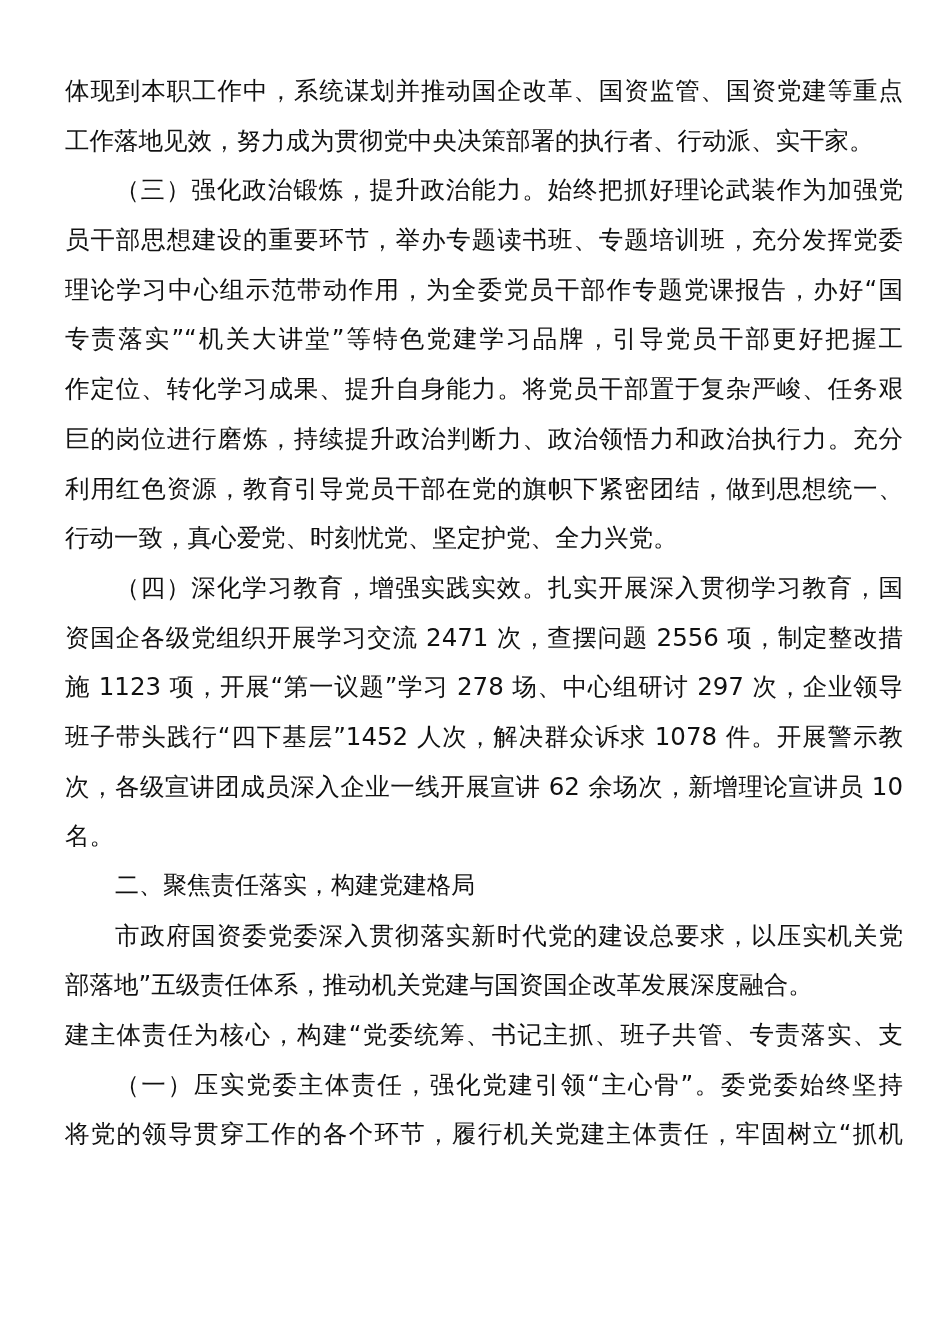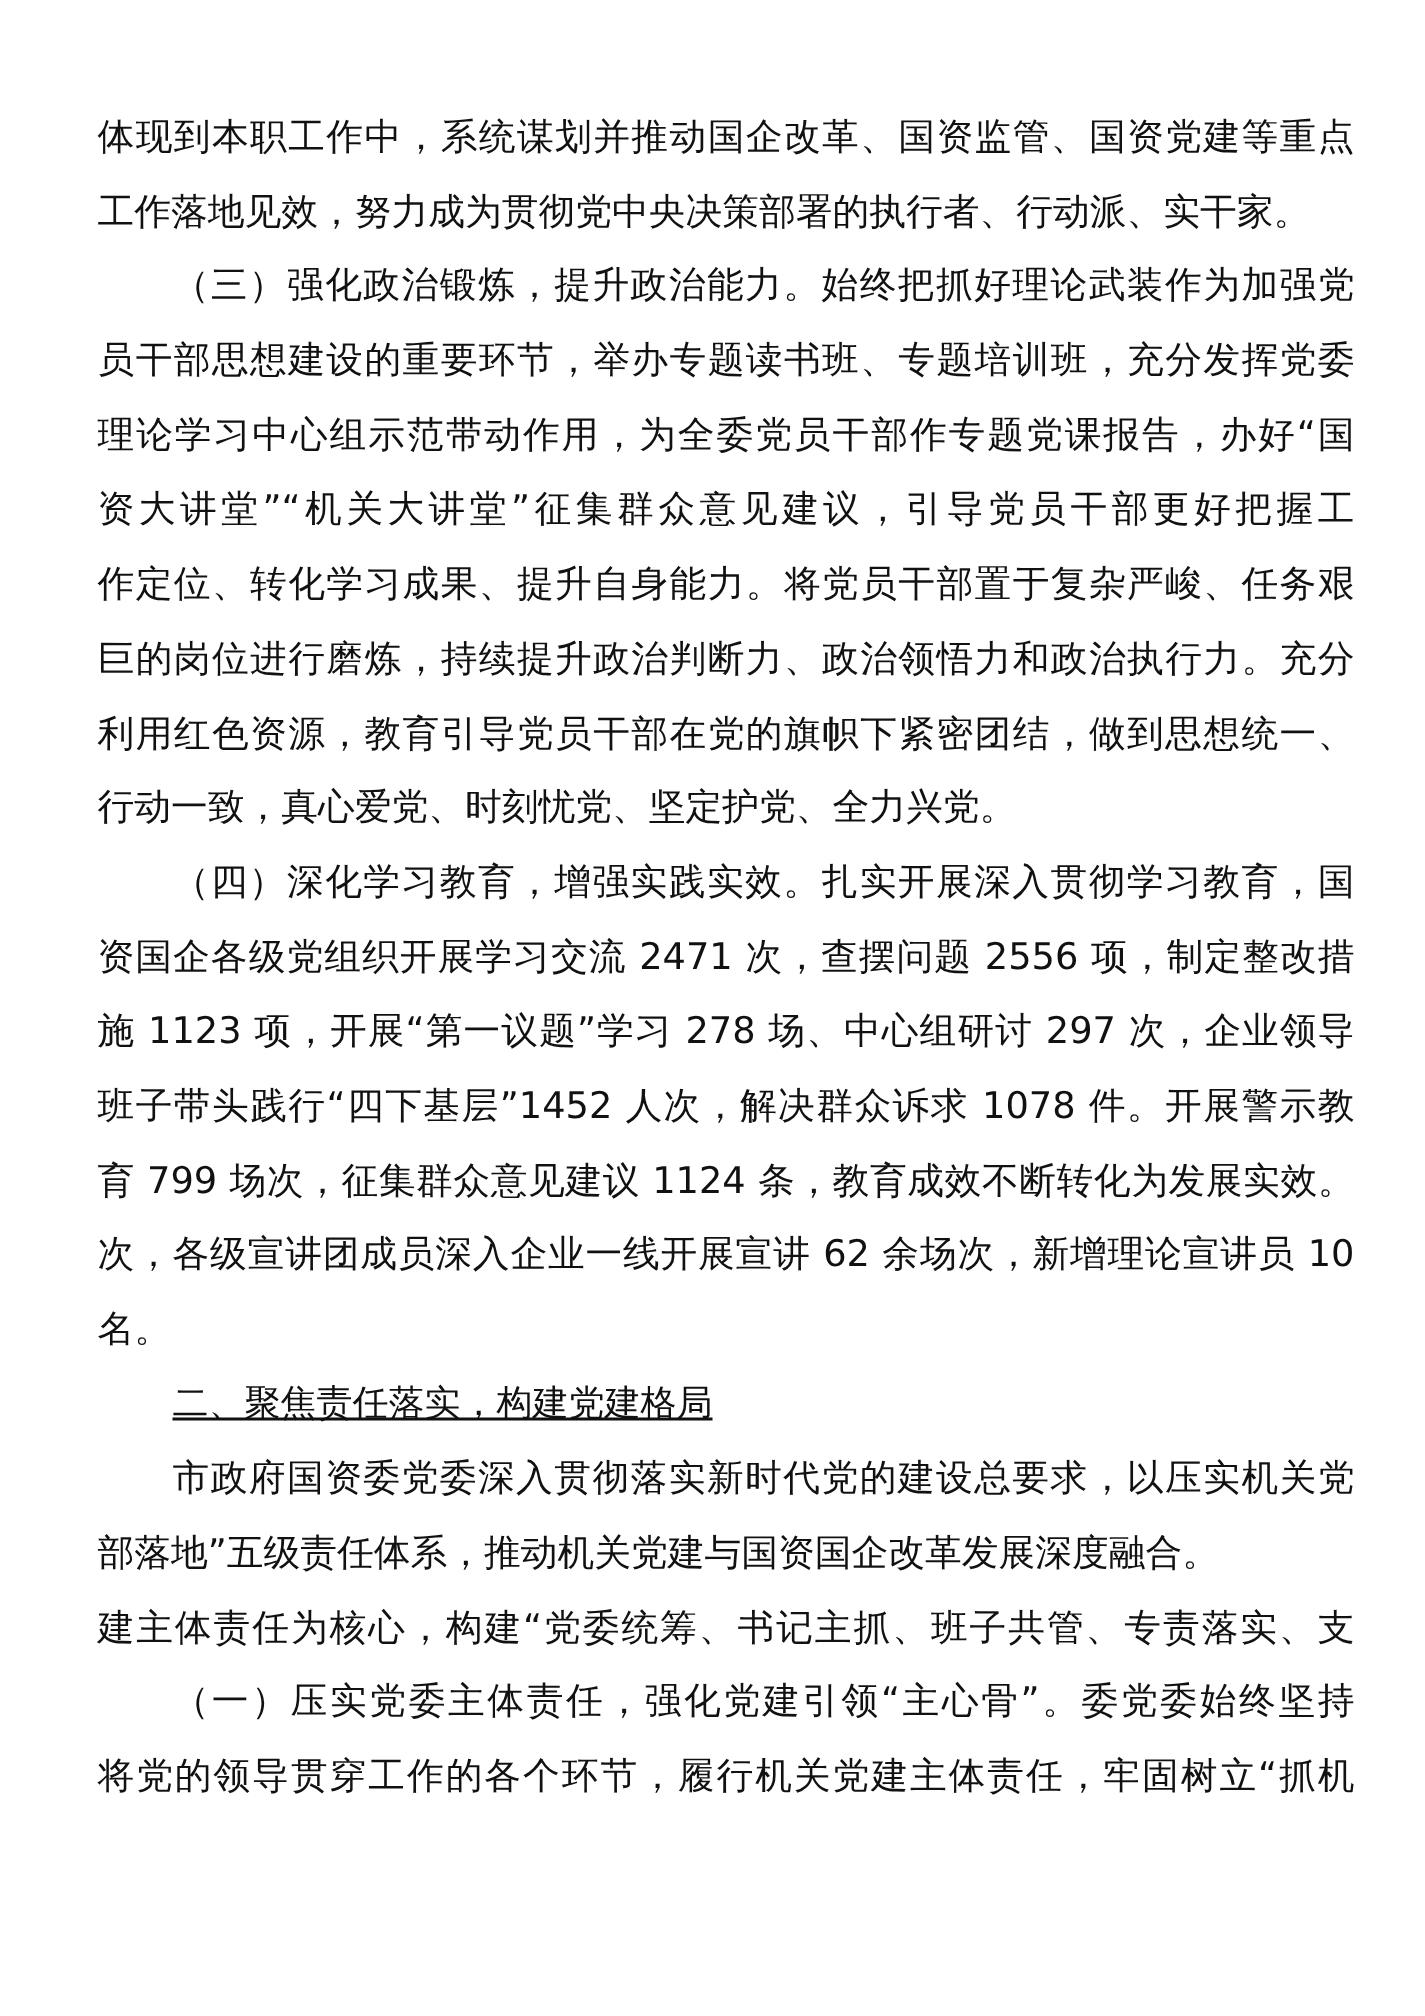--- a/index.html
+++ b/index.html
@@ -31,50 +31,48 @@
       letter-spacing: 0px;
     }
     .line.last {
       text-align-last: left;
     }
     .indent {
       padding-left: 50px;
     }
     .heading {
       font-size: 24px;
-      text-decoration: underline;
     }
   </style>
 </head>
 <body>
 
 <div class="page">
 
   <div class="paragraph">
     <div class="line">体现到本职工作中，系统谋划并推动国企改革、国资监管、国资党建等重点</div>
     <div class="line last">工作落地见效，努力成为贯彻党中央决策部署的执行者、行动派、实干家。</div>
   </div>
 
   <div class="paragraph">
     <div class="line indent">（三）强化政治锻炼，提升政治能力。始终把抓好理论武装作为加强党</div>
     <div class="line">员干部思想建设的重要环节，举办专题读书班、专题培训班，充分发挥党委</div>
     <div class="line">理论学习中心组示范带动作用，为全委党员干部作专题党课报告，办好“国</div>
-    <div class="line">资大讲堂”“机关大讲堂”征集群众意见建议，引导党员干部更好把握工</div>
+    <div class="line">专责落实”“机关大讲堂”等特色党建学习品牌，引导党员干部更好把握工</div>
     <div class="line">作定位、转化学习成果、提升自身能力。将党员干部置于复杂严峻、任务艰</div>
     <div class="line">巨的岗位进行磨炼，持续提升政治判断力、政治领悟力和政治执行力。充分</div>
     <div class="line">利用红色资源，教育引导党员干部在党的旗帜下紧密团结，做到思想统一、</div>
     <div class="line last">行动一致，真心爱党、时刻忧党、坚定护党、全力兴党。</div>
   </div>
 
   <div class="paragraph">
     <div class="line indent">（四）深化学习教育，增强实践实效。扎实开展深入贯彻学习教育，国</div>
     <div class="line">资国企各级党组织开展学习交流 2471 次，查摆问题 2556 项，制定整改措</div>
     <div class="line">施 1123 项，开展“第一议题”学习 278 场、中心组研讨 297 次，企业领导</div>
     <div class="line">班子带头践行“四下基层”1452 人次，解决群众诉求 1078 件。开展警示教</div>
-    <div class="line">育 799 场次，征集群众意见建议 1124 条，教育成效不断转化为发展实效。</div>
     <div class="line">次，各级宣讲团成员深入企业一线开展宣讲 62 余场次，新增理论宣讲员 10</div>
     <div class="line last">名。</div>
   </div>
 
   <div class="paragraph">
     <div class="line last indent heading">二、聚焦责任落实，构建党建格局</div>
   </div>
 
   <div class="paragraph">
     <div class="line indent">市政府国资委党委深入贯彻落实新时代党的建设总要求，以压实机关党</div>

